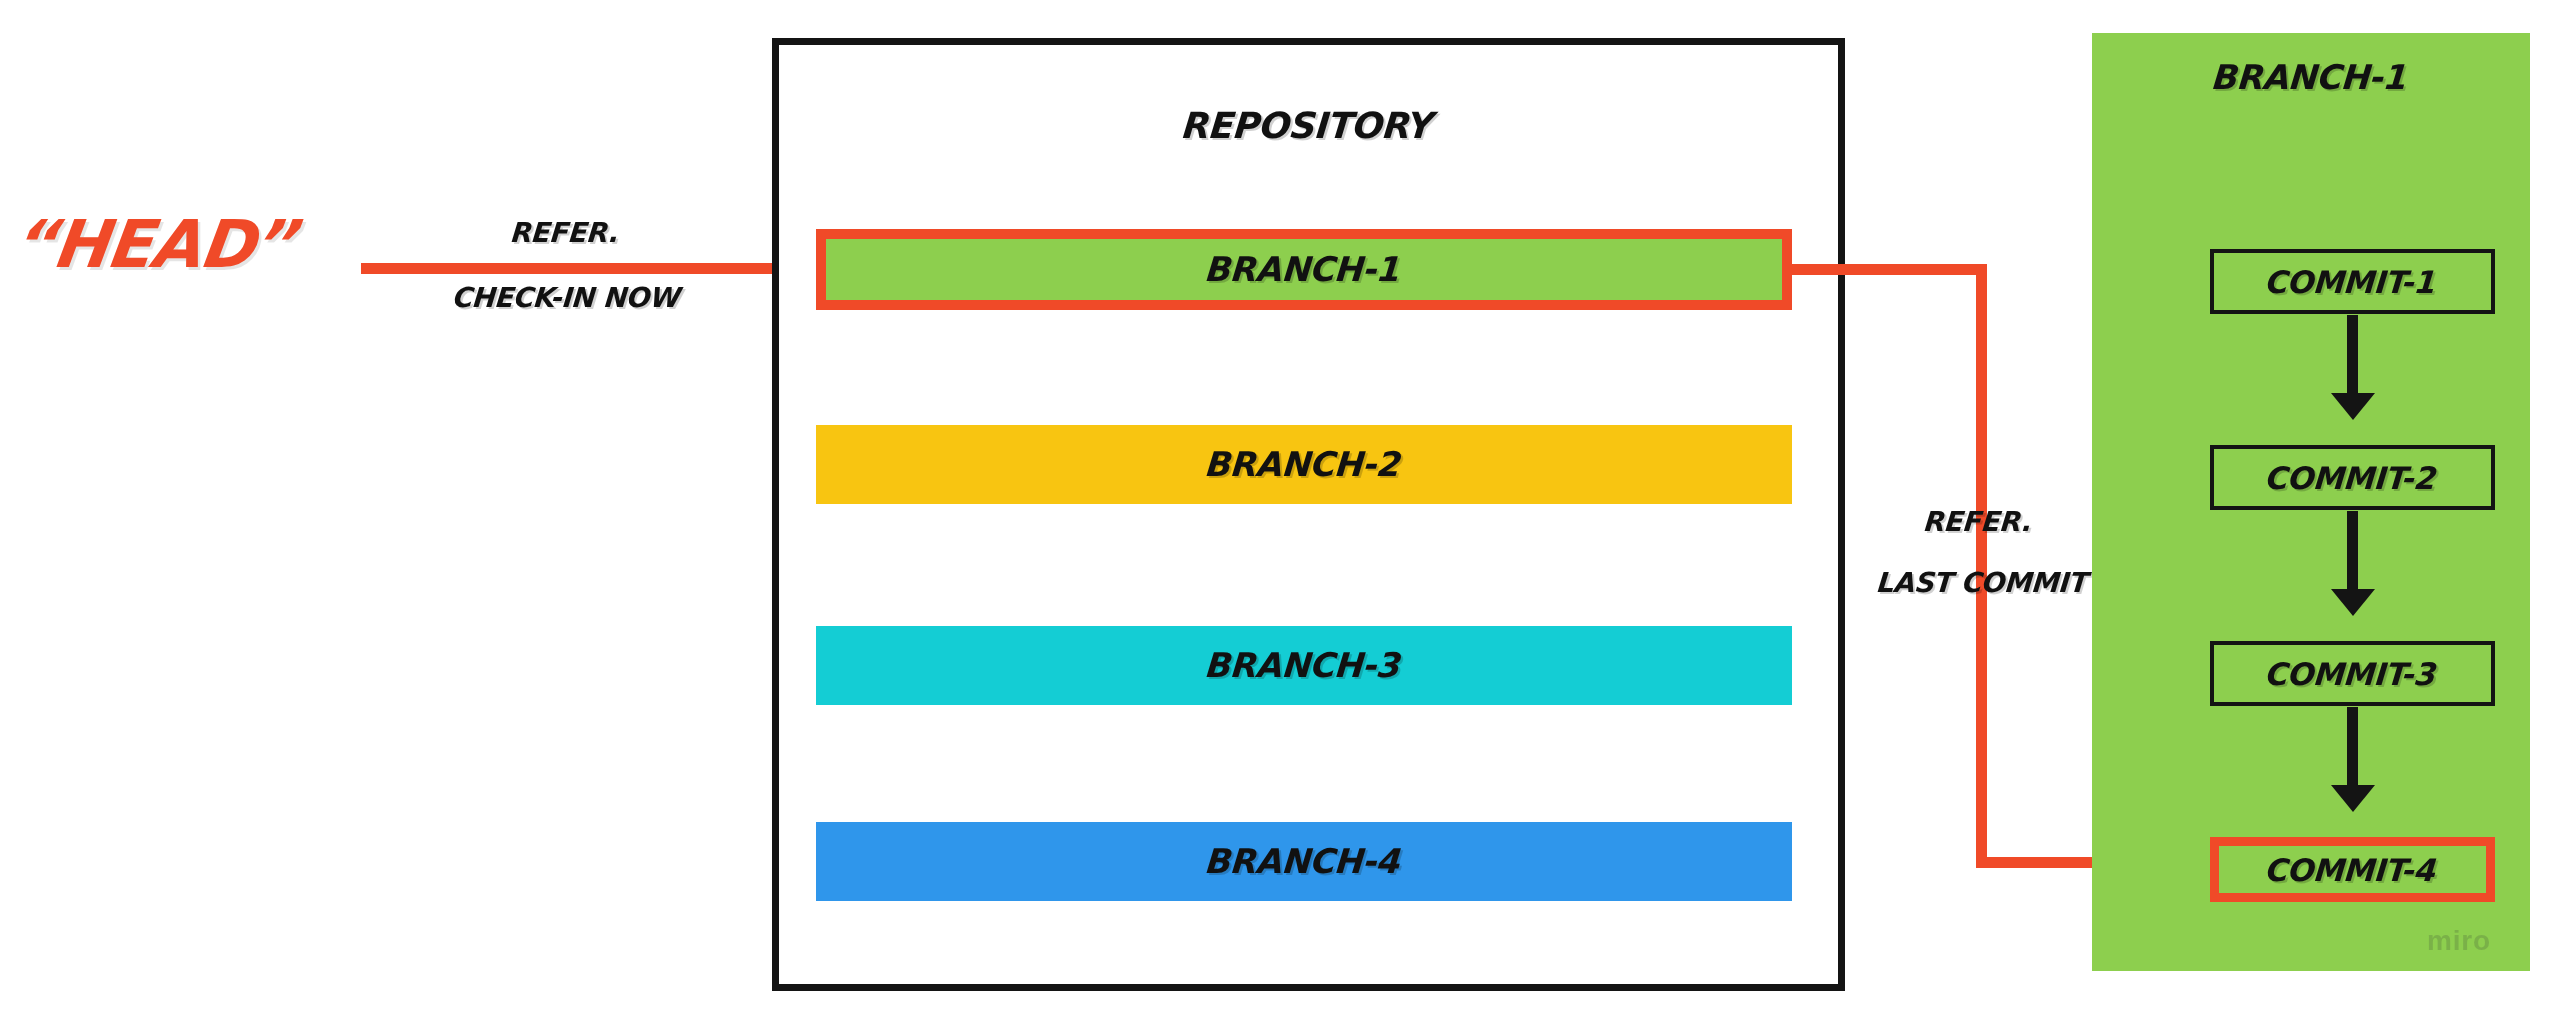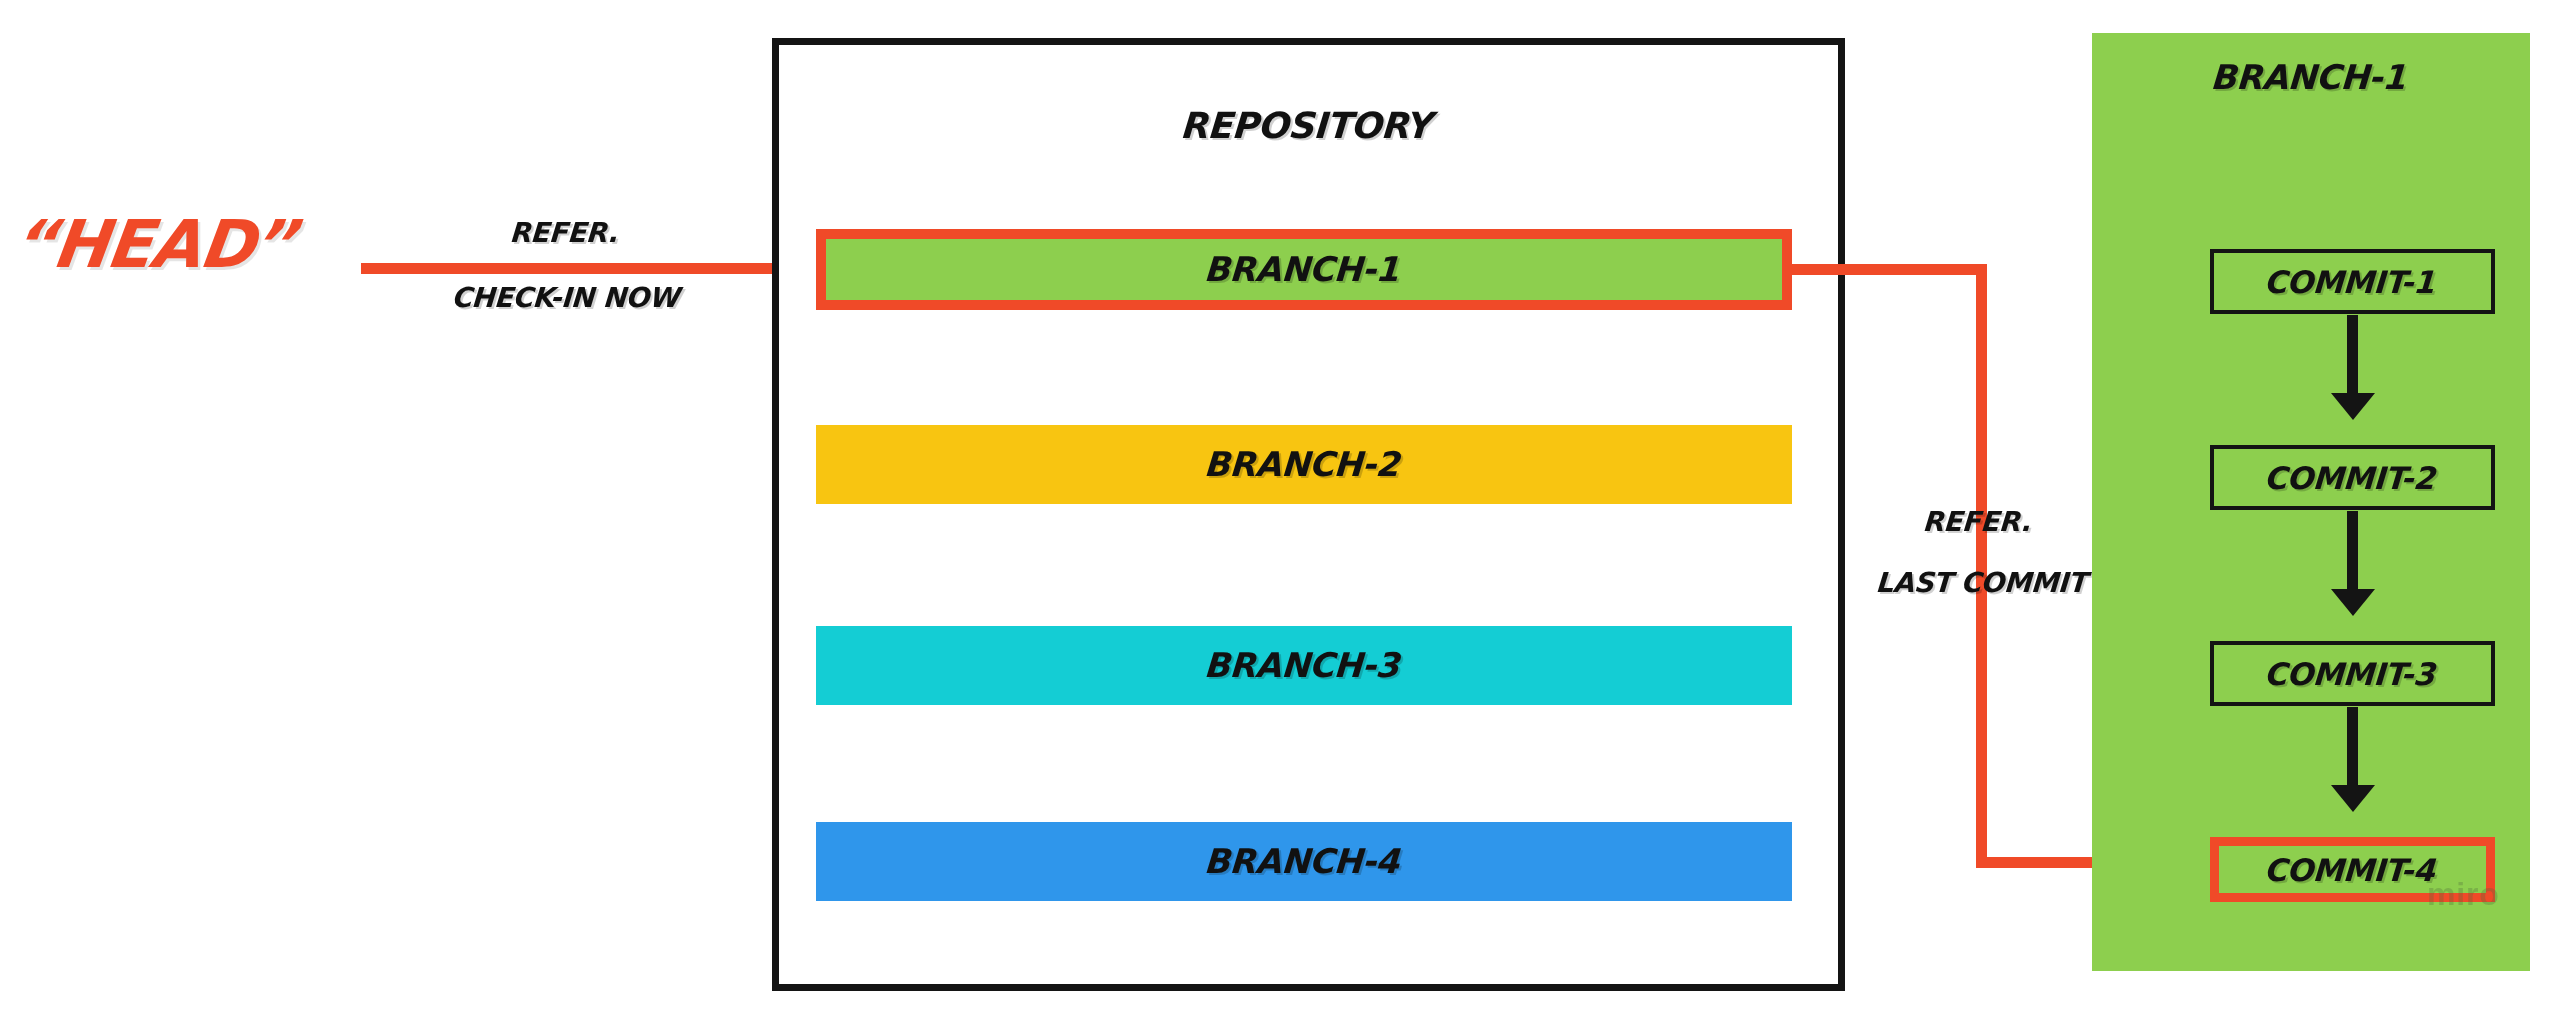--- a/index.html
+++ b/index.html
@@ -221,24 +221,24 @@
     border-bottom: 20px solid transparent;
     border-left: 27px solid #F04A28;
   }
   #connector-label-top { left: 1925px; top: 506px; }
   #connector-label-bot { left: 1878px; top: 567px; }
 
   
   #miro-watermark {
     position: absolute;
     left: 2427px;
-    top: 879px;
+    top: 925px;
     font-family: "Liberation Sans", sans-serif;
     font-weight: bold;
-    font-size: 32px;
+    font-size: 28px;
     line-height: 31px;
     color: rgba(80,110,60,0.30);
     letter-spacing: 0.8px;
   }
 </style>
 </head>
 <body>
 
 <div id="canvas">
 

